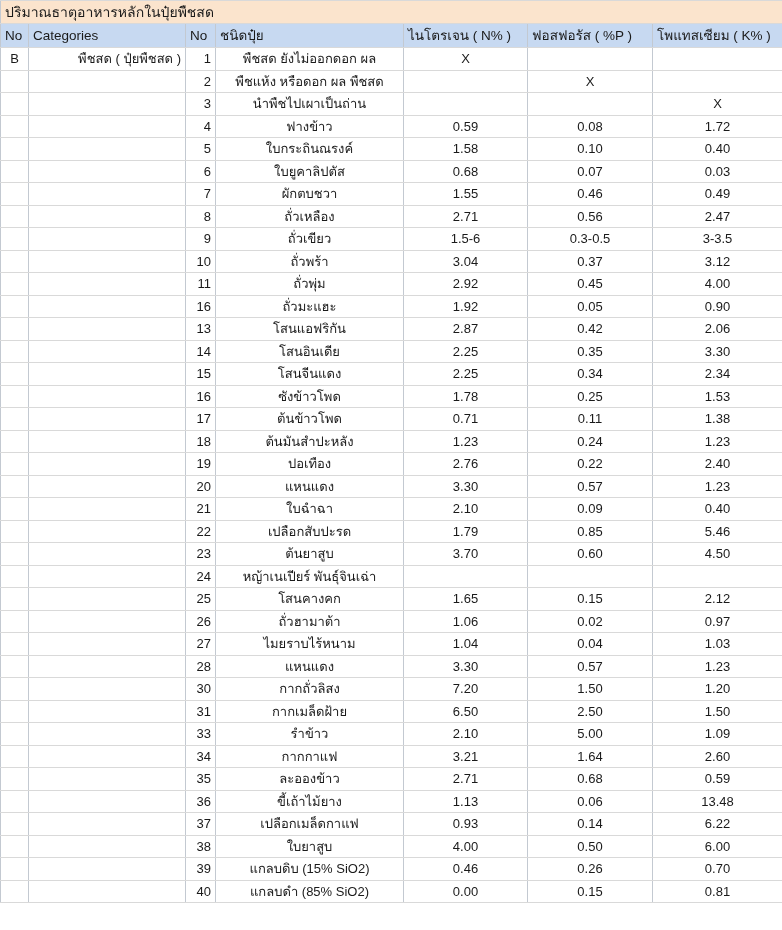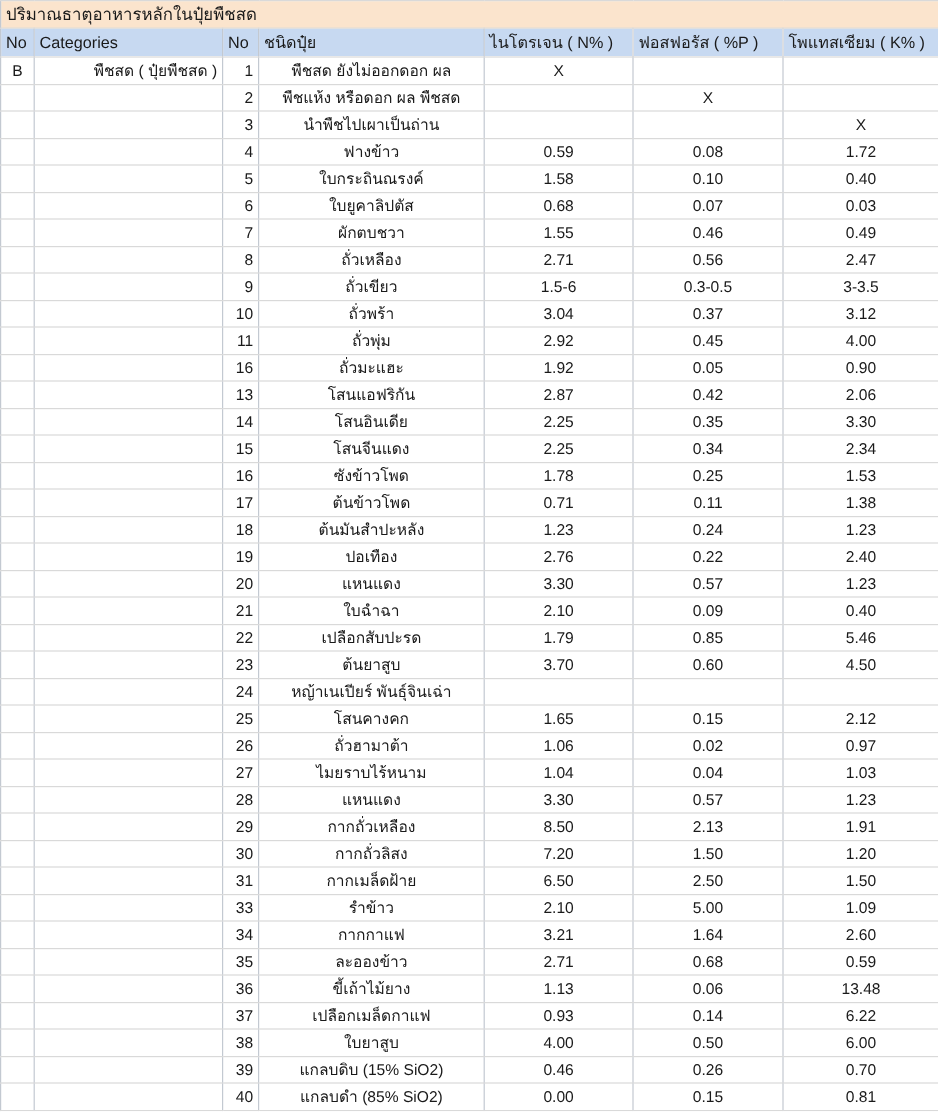--- a/index.html
+++ b/index.html
@@ -330,29 +330,20 @@
         <td class="c-cat"></td>
         <td class="c-no">28</td>
         <td class="c-name">แหนแดง</td>
         <td class="c-val">3.30</td>
         <td class="c-val">0.57</td>
         <td class="c-val">1.23</td>
       </tr>
       <tr>
         <td class="c-catno"></td>
         <td class="c-cat"></td>
-        <td class="c-no">29</td>
-        <td class="c-name">กากถั่วเหลือง</td>
-        <td class="c-val">8.50</td>
-        <td class="c-val">2.13</td>
-        <td class="c-val">1.91</td>
-      </tr>
-      <tr>
-        <td class="c-catno"></td>
-        <td class="c-cat"></td>
         <td class="c-no">30</td>
         <td class="c-name">กากถั่วลิสง</td>
         <td class="c-val">7.20</td>
         <td class="c-val">1.50</td>
         <td class="c-val">1.20</td>
       </tr>
       <tr>
         <td class="c-catno"></td>
         <td class="c-cat"></td>
         <td class="c-no">31</td>

